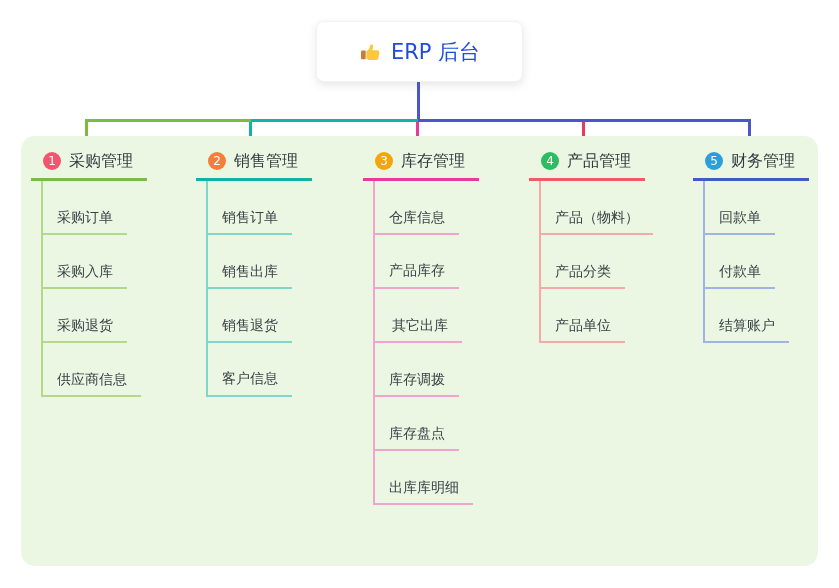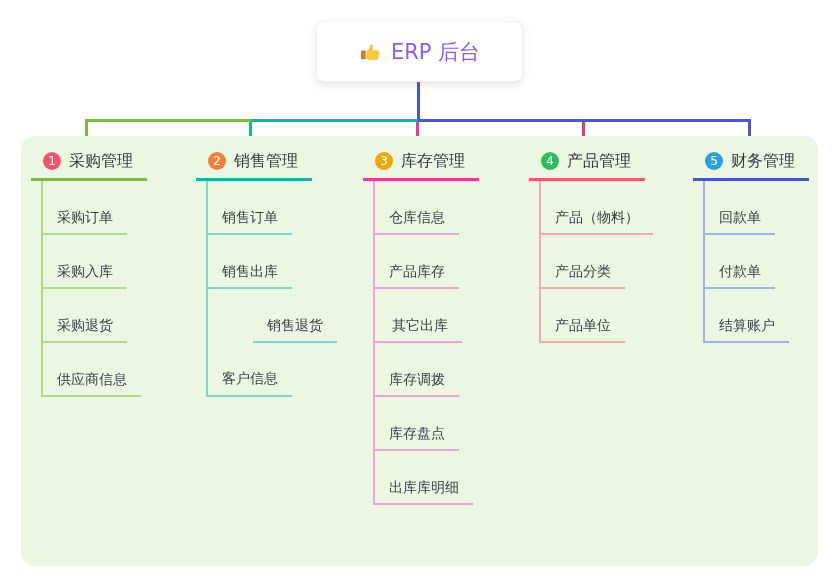--- a/index.html
+++ b/index.html
@@ -13,21 +13,21 @@
   .stage { position: relative; width: 839px; height: 588px; overflow: hidden; }
 
   
   .root-card {
     position: absolute; left: 316px; top: 21px; width: 207px; height: 61px;
     background: #ffffff;
     border: 1px solid #f2f2f2;
     border-radius: 8px;
     box-shadow: 0 3px 10px rgba(0,0,0,0.10);
     display: flex; align-items: center; justify-content: center; gap: 10px;
-    font-size: 21px; color: #8b5cf6;
+    font-size: 21px; color: #1d4ed8;
     cursor: default;
   }
   .root-card svg { display: block; }
 
   
   .line { position: absolute; }
 
   
   .panel {
     position: absolute; left: 21px; top: 136px; width: 797px; height: 430px;
@@ -99,33 +99,33 @@
     </div>
 
     <div class="branch" style="left:175px;">
       <div class="branch-title" style="border-bottom-color: rgb(19, 179, 163);">
         <span class="badge" style="background-color: rgb(244, 127, 61);">2</span>
         <span>销售管理</span>
       </div>
       <div class="children" style="border-left-color: rgb(128, 214, 201);">
         <div class="child" style="border-bottom-color: rgb(128, 214, 201);">销售订单</div>
         <div class="child" style="border-bottom-color: rgb(128, 214, 201);">销售出库</div>
-        <div class="child" style="border-bottom-color: rgb(128, 214, 201); margin-left: 45px;">销售退货</div>
+        <div class="child" style="border-bottom-color: rgb(128, 214, 201);">销售退货</div>
         <div class="child" style="border-bottom-color: rgb(128, 214, 201); font-family: Liberation Serif, serif;">客户信息</div>
       </div>
     </div>
 
     <div class="branch" style="left:342px;">
       <div class="branch-title" style="border-bottom-color: rgb(231, 58, 157);">
         <span class="badge" style="background-color: rgb(243, 165, 14);">3</span>
         <span>库存管理</span>
       </div>
       <div class="children" style="border-left-color: rgb(242, 164, 208);">
         <div class="child" style="border-bottom-color: rgb(242, 164, 208);">仓库信息</div>
-        <div class="child" style="border-bottom-color: rgb(242, 164, 208);">产品库存</div>
+        <div class="child" style="border-bottom-color: rgb(242, 164, 208); font-family: Liberation Serif, serif;">产品库存</div>
         <div class="child" style="border-bottom-color: rgb(242, 164, 208); padding-left: 17px;">其它出库</div>
         <div class="child" style="border-bottom-color: rgb(242, 164, 208);">库存调拨</div>
         <div class="child" style="border-bottom-color: rgb(242, 164, 208);">库存盘点</div>
         <div class="child" style="border-bottom-color: rgb(242, 164, 208);">出库库明细</div>
       </div>
     </div>
 
     <div class="branch" style="left:508px;">
       <div class="branch-title" style="border-bottom-color: rgb(242, 91, 102);">
         <span class="badge" style="background-color: rgb(44, 189, 98);">4</span>

